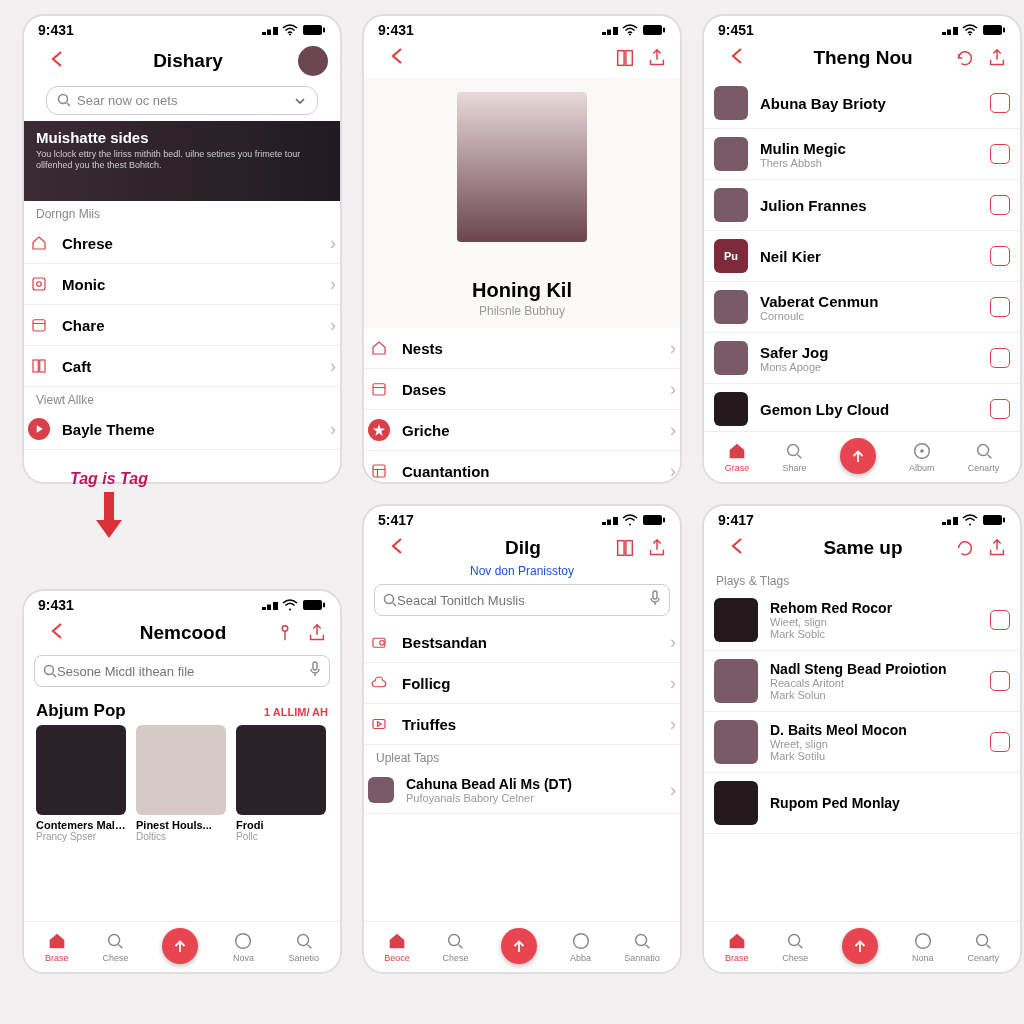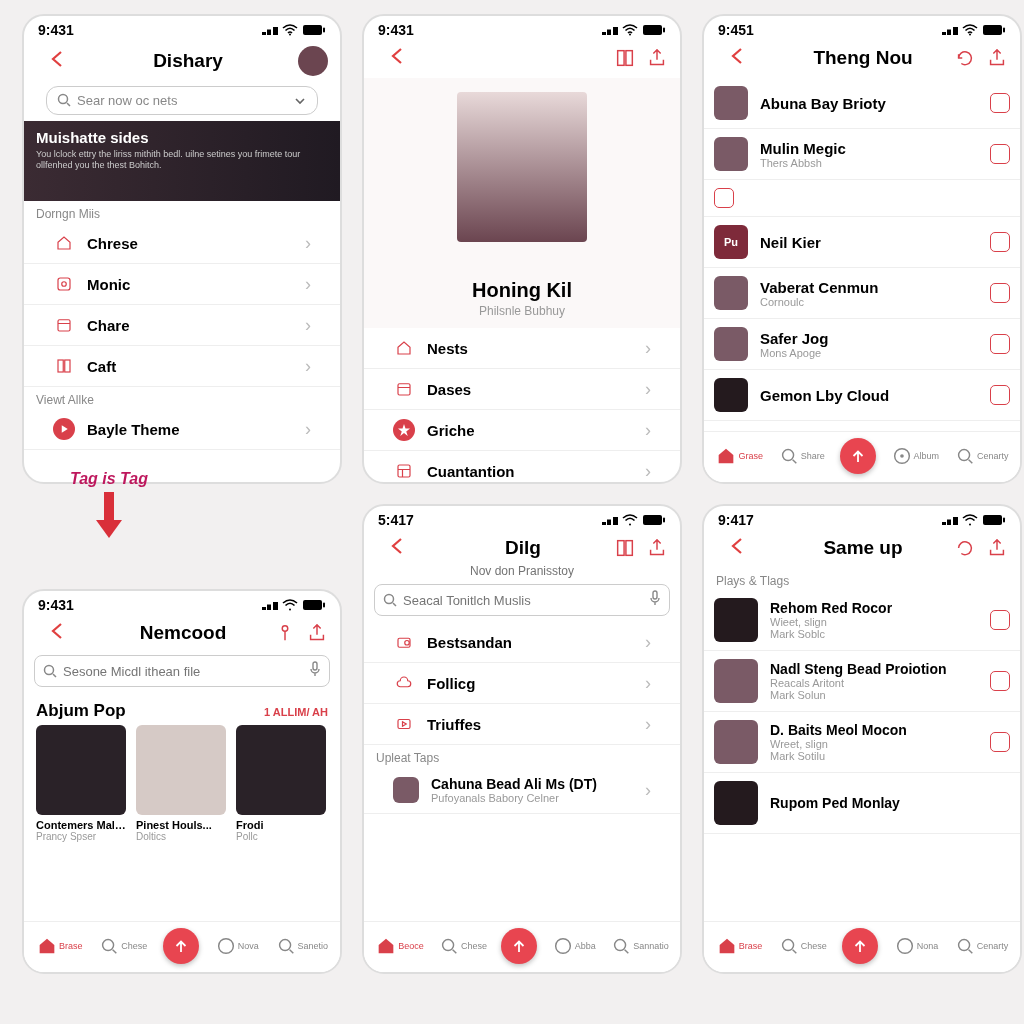--- a/index.html
+++ b/index.html
@@ -12,62 +12,62 @@
   .sig, .wifi, .batt { display:inline-block; }
   .sig { width:16px; height:10px; background: linear-gradient(to right, #000 0 25%, transparent 25% 33%, #000 33% 58%, transparent 58% 66%, #000 66% 100%); clip-path: polygon(0 100%, 0 70%, 28% 70%, 28% 45%, 60% 45%, 60% 20%, 100% 20%, 100% 100%);}
   .navbar { display:flex; align-items:center; justify-content:space-between; padding: 6px 12px 8px; margin-left: 12px; }
   .navbar .title { font-size:19px; font-weight:700; flex:1; text-align:center; }
   .nav-left, .nav-right { display:flex; gap:10px; align-items:center; min-width:44px; }
   .nav-right { justify-content:flex-end; }
   .back svg path { stroke:#e04040; stroke-width:2.2; fill:none; }
   .iconbtn { width:22px; height:22px; color:#d9404a; }
   .iconbtn svg { width:100%; height:100%; }
   .avatar-sm { width:30px; height:30px; border-radius:50%; background:#6b4550; }
-  .searchbar { margin: 2px 10px 6px; display:flex; align-items:center; background:#fff; border:1px solid #ccc; border-radius:8px; padding:5px 8px; gap:6px; }
+  .searchbar { margin: 2px 10px 6px; display:flex; align-items:center; background:#fff; border:1px solid #ccc; border-radius:8px; padding:5px 8px; }
   .searchbar input { border:none; outline:none; flex:1; font-size:13px; color:#888; background:transparent; }
   .dropdown-toggle { margin: 2px 22px 6px; display:flex; align-items:center; justify-content:space-between; border:1px solid #ccc; border-radius:12px; padding:6px 10px; }
   .hero { position:relative; height:80px; background:linear-gradient(90deg,#3b2b33,#201a22); color:#fff; padding:8px 12px; }
   .hero h3 { font-size:15px; font-weight:700; }
   .hero p { font-size:9px; color:#ccc; line-height:1.2; margin-top:3px; }
   .section-label { font-size:12px; color:#888; padding:6px 12px 2px; }
-  .row { display:flex; align-items:center; justify-content:space-between; padding:9px 29px; border-bottom:1px solid #eee; }
+  .row { display:flex; align-items:center; justify-content:space-between; padding:9px 4px; border-bottom:1px solid #eee; }
   .row.tight { padding:8px 10px; }
   .row-left { display:flex; align-items:center; gap:12px; }
   .row-title { font-size:15px; font-weight:600; }
   .row-sub { font-size:11px; color:#999; }
   .chev { color:#bbb; font-size:18px; }
   .list-icon { width:22px; height:22px; color:#d9404a; display:flex; align-items:center; justify-content:center; }
   .list-icon.solid { background:#d9404a; color:#fff; border-radius:50%; }
   .list-icon svg { width:18px; height:18px; }
   .thumb { width:34px; height:34px; border-radius:6px; background:#7a5a66; flex:none; }
   .thumb.dark { background:#241a1e; }
   .thumb.pu { background:#7e2a3a; color:#fff; display:flex;align-items:center;justify-content:center;font-size:11px;font-weight:700;}
   .check { width:20px; height:20px; border:1.5px solid #d9404a; border-radius:5px; }
   .profile-hero { text-align:center; padding: 14px 0 10px; background:#fbf8f8; }
   .profile-hero .portrait { width:130px; height:150px; margin:0 auto 10px; background:linear-gradient(#e8d9d9,#6b4550); border-radius:4px; }
   .profile-hero h2 { font-size:20px; font-weight:700;margin-top:37px; }
   .profile-hero p { font-size:12px; color:#999; margin-top:2px; }
   .tabbar { display:flex; justify-content:space-around; align-items:center; padding:6px 4px 8px; border-top:1px solid #eee; background:#fff; }
-  .tabitem { display:flex; flex-direction:row; align-items:center; font-size:9px; color:#888; gap:1px;justify-content:flex-end; }
+  .tabitem { display:flex; flex-direction:column; align-items:center; font-size:9px; color:#888; gap:1px;justify-content:flex-end; }
   .tabitem.active { color:#d9404a; }
   .tab-icon { width:22px; height:22px; display:flex; align-items:center; justify-content:center; }
   .fab { width:36px; height:36px; border-radius:50%; background:#e84550; display:flex; align-items:center; justify-content:center; color:#fff; box-shadow:0 2px 5px rgba(0,0,0,.25); }
   .album-header { display:flex; justify-content:space-between; align-items:baseline; padding:8px 12px 4px; }
   .album-header h3 { font-size:17px; font-weight:700; }
   .album-count { font-size:11px; color:#d9404a; font-weight:600; }
   .album-row { display:flex; gap:10px; padding:0 12px; }
   .album { width:90px; flex:none; }
   .album .cover { width:90px; height:90px; border-radius:6px; background:#2a2228; }
   .album .cover.light { background:#d6cac6; }
   .album .t1 { font-size:11px; font-weight:600; margin-top:4px; white-space:nowrap; overflow:hidden; text-overflow:ellipsis;}
   .album .t2 { font-size:10px; color:#999; white-space:nowrap; overflow:hidden; text-overflow:ellipsis;}
   .scroll { flex:1; overflow:hidden; }
   .callout { position:absolute; top:470px; left:70px; text-align:center; color:#be185d; font-style:italic; font-weight:700; font-family: Georgia, serif; }
   .callout .arrow { width:34px; height:50px; margin:2px auto 0; }
-  .subnav { font-size:12px; color:#737373; text-align:center; margin-top:-4px; padding-bottom:4px;}
+  .subnav { font-size:12px; color:#1d4ed8; text-align:center; margin-top:-4px; padding-bottom:4px;}
   .mic { color:#999; margin-left:6px; }
 </style>
 </head>
 <body>
 
 <div class="grid">
 
 <div class="phone">
   <div class="statusbar">
     <span>9:431</span>
@@ -307,20 +307,26 @@
           <div class="row-left">
             <span class="thumb"></span>
             <div>
               <div class="row-title">Mulin Megic</div>
               <div class="row-sub">Thers Abbsh</div>
             </div>
           </div>
           <span class="check"></span>
         </div>
     <div class="row tight">
+          <div class="row-left">
+            <span class="thumb"></span>
+            <div>
+              <div class="row-title">Julion Frannes</div>
+            </div>
+          </div>
           <span class="check"></span>
         </div>
     <div class="row tight">
           <div class="row-left">
             <span class="thumb pu">Pu</span>
             <div>
               <div class="row-title">Neil Kier</div>
             </div>
           </div>
           <span class="check"></span>

